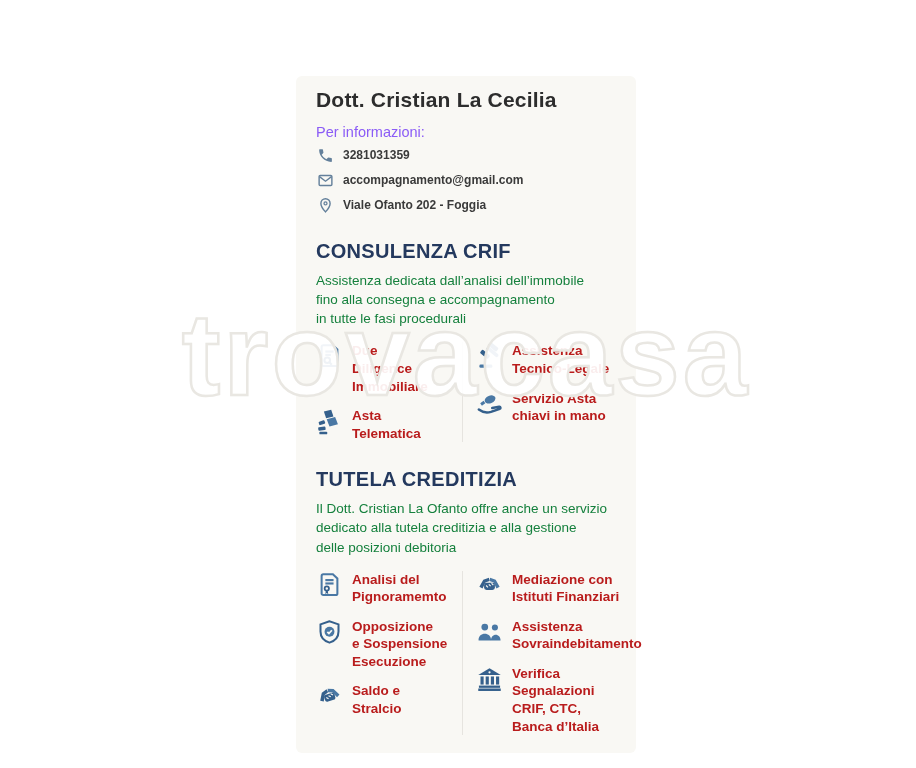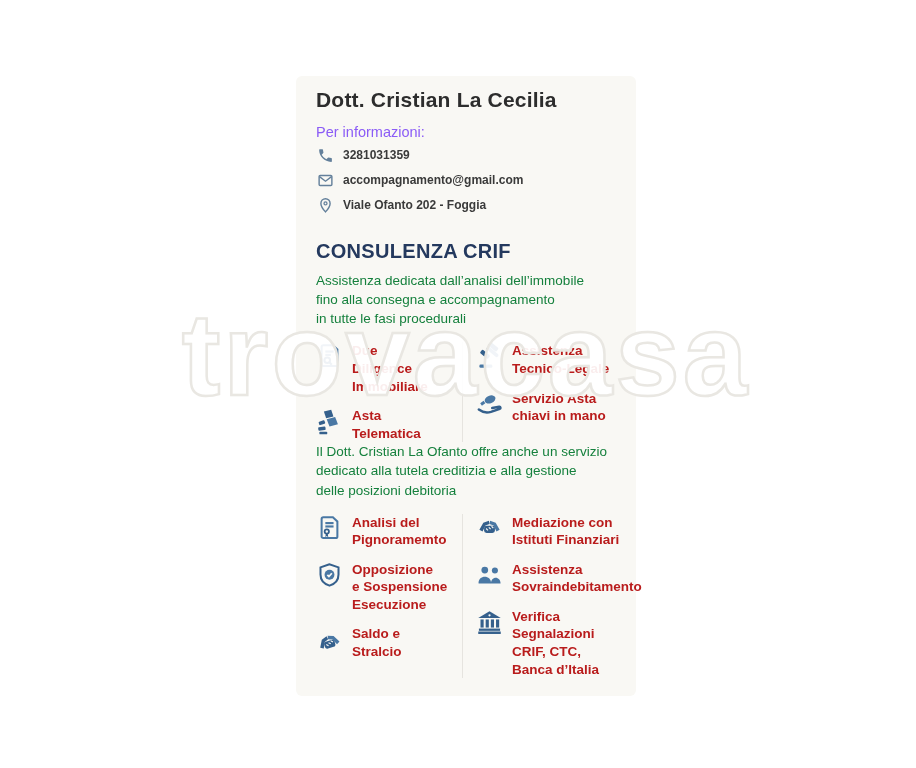--- a/index.html
+++ b/index.html
@@ -37,21 +37,21 @@
   .svc-cols{display:flex;align-items:stretch;}
   .svc-col{display:flex;flex-direction:column;gap:12px;}
   .svc-col.left{width:136px;flex:0 0 136px;}
   .svc-col.right{flex:1;}
   .svc-divider{width:1px;background:#e6e4df;margin:0 13px 0 10px;flex:0 0 1px;}
   .svc-item{display:flex;align-items:flex-start;gap:9px;}
   .svc-item .s-icon{width:27px;height:27px;flex:0 0 27px;margin-top:1px;}
   .svc-item .s-label{
     font-size:13.5px;font-weight:bold;color:#b91c1c;line-height:1.3;white-space:pre-line;
   }
-  .svc-item.vcenter{align-items:center;}
+  .svc-item.vcenter{align-items:flex-start;}
   svg{display:block;}
 </style>
 </head>
 <body>
 
 <div class="stage">
 
   <div class="card">
     <div class="card-content">
 
@@ -144,20 +144,21 @@
                   <path d="M7.5 9.8 4.5 12" stroke="#4a78a4" stroke-width="2.6" fill="none"></path>
                   <path d="M2.5 16.5c3.2 2.4 7.5 3 10.8 2l7.8-2.6c1.1-.4.7-2.1-.5-1.9l-6.2 1.1" fill="none" stroke="#35608c" stroke-width="2.2" stroke-linecap="round"></path>
                 </svg>
             </span>
             <span class="s-label">Servizio Asta
 chiavi in mano</span>
           </div>
         </div>
       </div>
 
+      <h2 class="section-title">TUTELA CREDITIZIA</h2>
       <p class="section-desc">Il Dott. Cristian La Ofanto offre anche un servizio
 dedicato alla tutela creditizia e alla gestione
 delle posizioni debitoria</p>
 
       <div class="svc-cols">
         <div class="svc-col left">
           <div class="svc-item">
             <span class="s-icon">
               <svg viewBox="0 0 24 24" width="27" height="27">
                   <path d="M6.5 2H15L19 5.8V19a1.5 1.5 0 0 1-1.5 1.5h-11A1.5 1.5 0 0 1 5 19V3.5A1.5 1.5 0 0 1 6.5 2z" fill="none" stroke="#4a78a4" stroke-width="1.8"></path>

